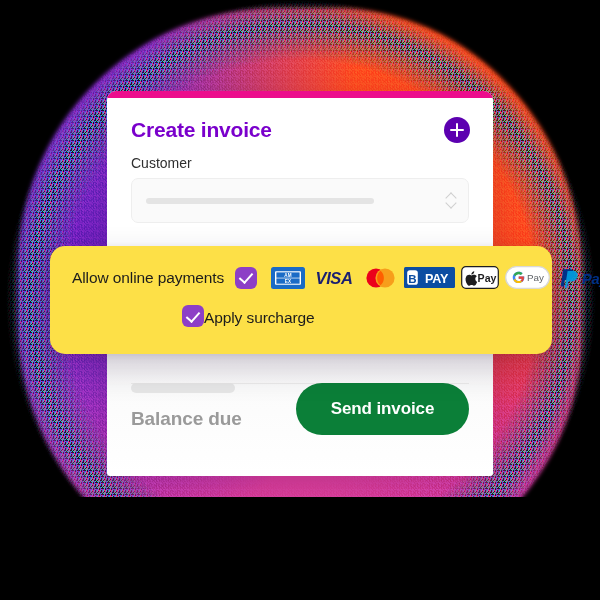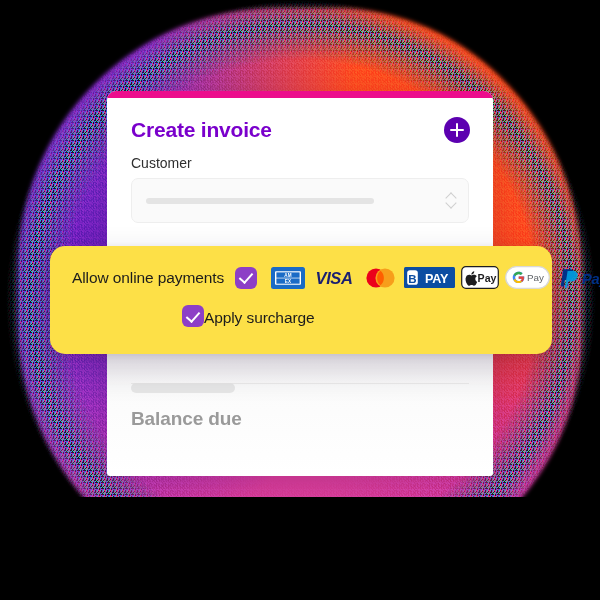--- a/index.html
+++ b/index.html
@@ -325,20 +325,21 @@
       <span class="chev"></span>
     </div>
 
     <div class="card-divider"></div>
 
     <div class="card-foot">
       <div class="foot-left">
         <div class="amount-ghost"></div>
         <div class="balance-label">Balance due</div>
       </div>
+      <button class="send-btn">Send invoice</button>
     </div>
   </div>
 
   <div class="payments-panel">
 
     <div class="pay-row">
       <div class="pay-label">Allow online payments</div>
 
       <div class="checkbox"></div>
 

